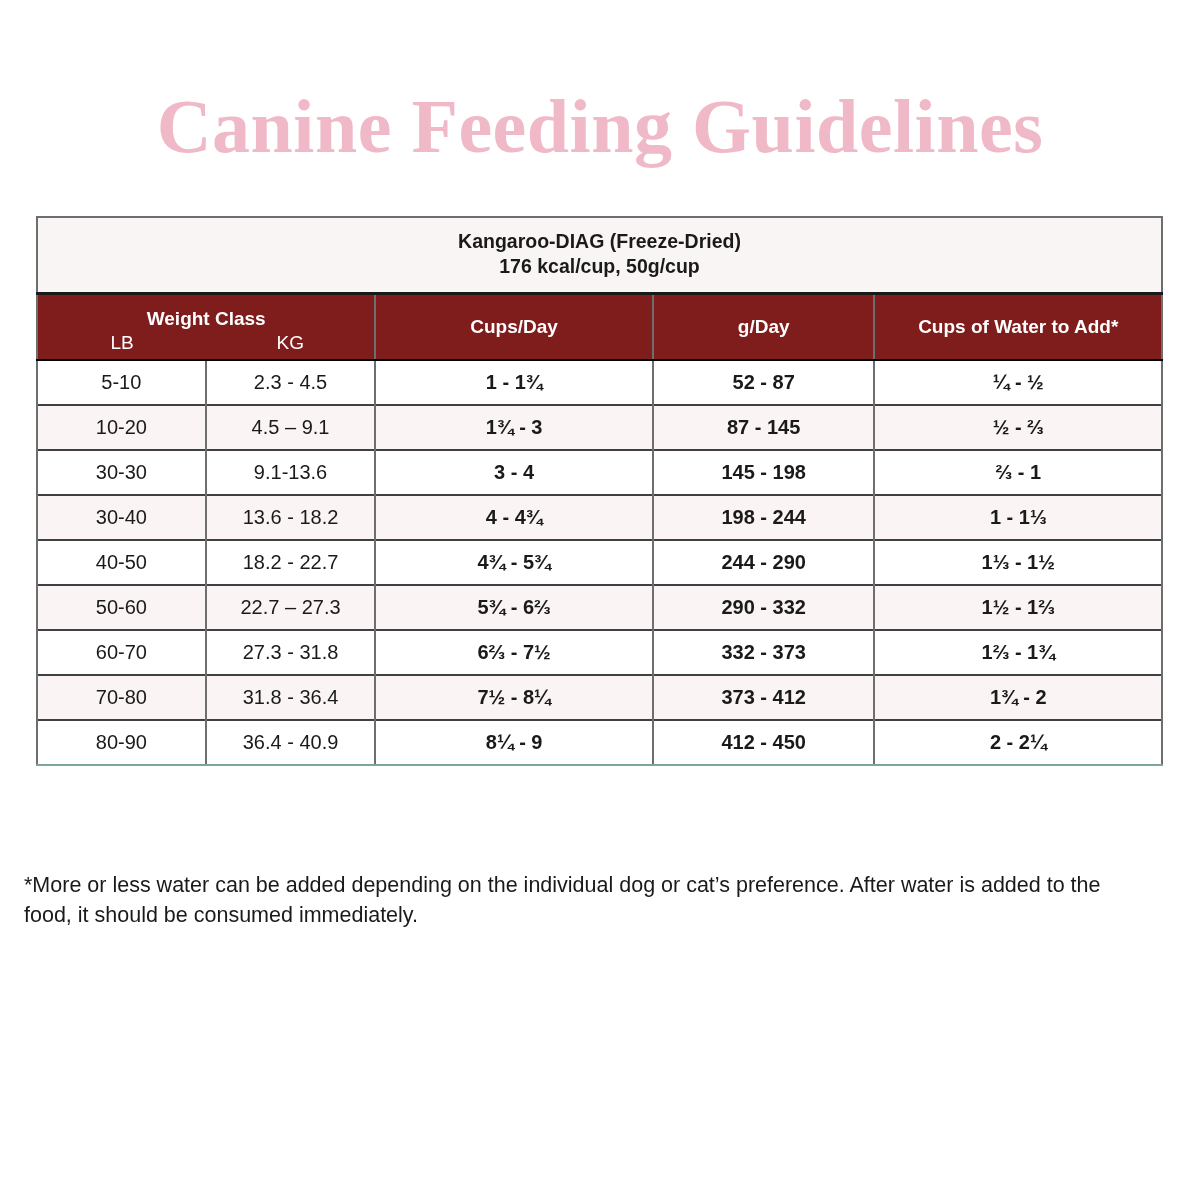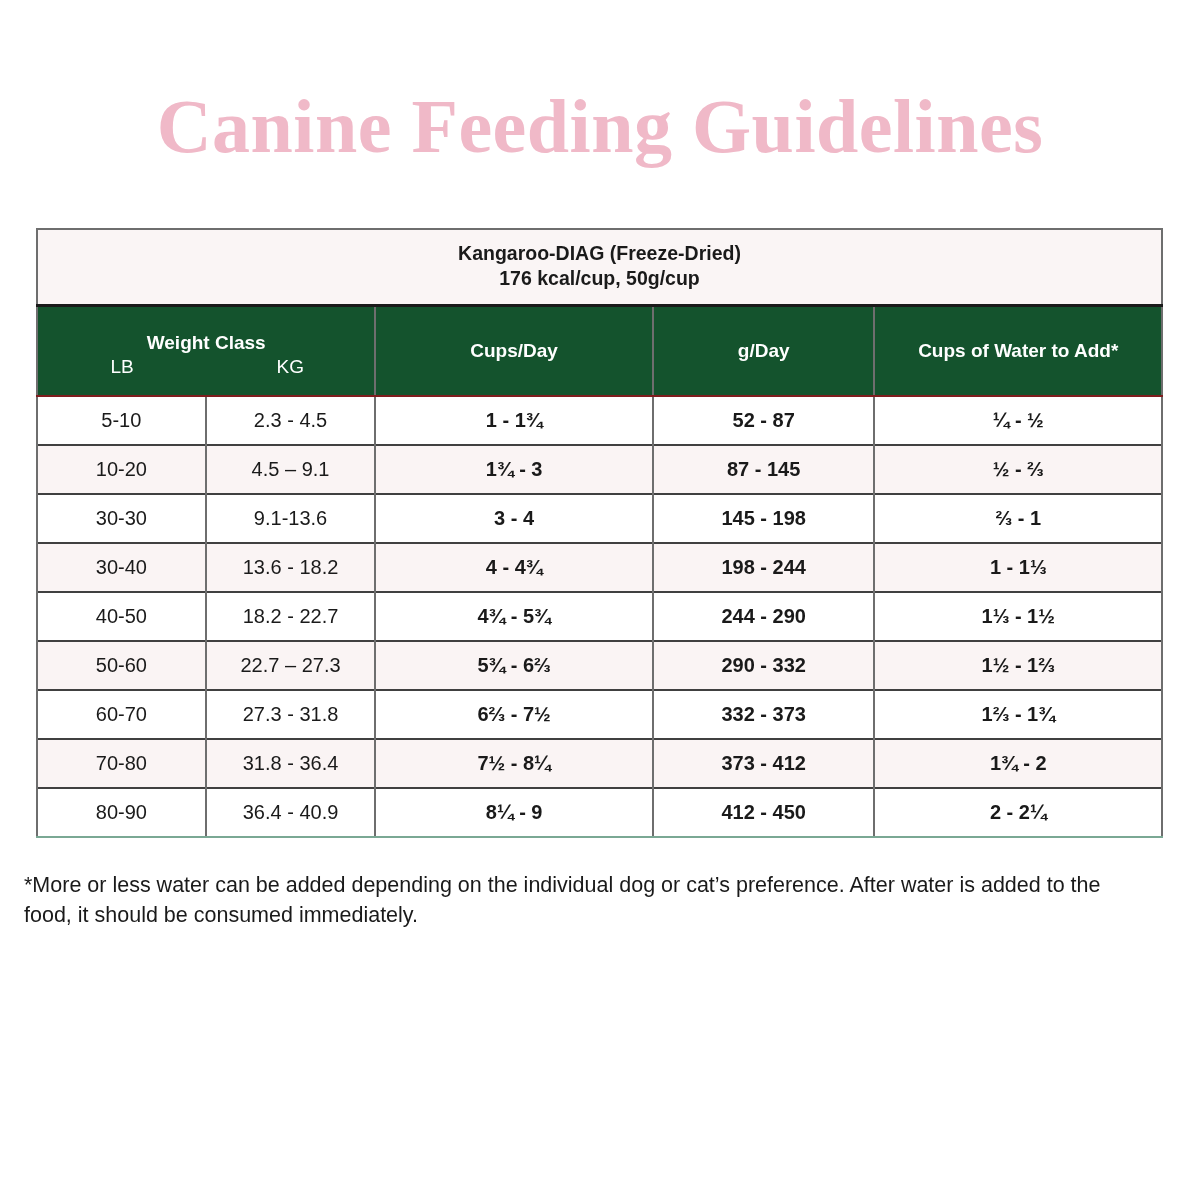--- a/index.html
+++ b/index.html
@@ -33,37 +33,37 @@
     line-height: 1.05;
     color: #f0b9c8;
     letter-spacing: 0.5px;
     white-space: nowrap;
   }
 
   
   .feed-table-wrap {
     position: absolute;
     left: 36px;
-    top: 228px;
+    top: 216px;
     width: 1127px;
   }
 
   table.feed-table {
     width: 100%;
     border-collapse: collapse;
     table-layout: fixed;
     border: 2px solid #6e6e6e;
     background: #ffffff;
   }
 
   table.feed-table td,
   table.feed-table th {
     border-left: 2px solid #6e6e6e;
     border-right: 2px solid #6e6e6e;
-    padding: 12px;
+    padding: 0;
     text-align: center;
     vertical-align: middle;
   }
 
   
   .product-cell {
     background: #faf5f5;
     border-bottom: 3px solid #1a1a1a;
     padding: 11px 6px 13px 6px !important;
     color: #1a1a1a;
@@ -74,26 +74,26 @@
     line-height: 1.28;
   }
   .product-sub {
     font-size: 19.5px;
     font-weight: bold;
     line-height: 1.28;
   }
 
   
   .hdr {
-    background: #14532d;
+    background: #7f1d1d;
     color: #ffffff;
     font-weight: bold;
     font-size: 19px;
     height: 64px;
-    border-bottom: 2px solid #7f1d1d;
+    border-bottom: 2px solid #000000;
   }
   .hdr-weight {
     position: relative;
     padding: 0 !important;
   }
   .hdr-weight .wc-title {
     display: block;
     text-align: center;
     font-size: 19px;
     font-weight: bold;

